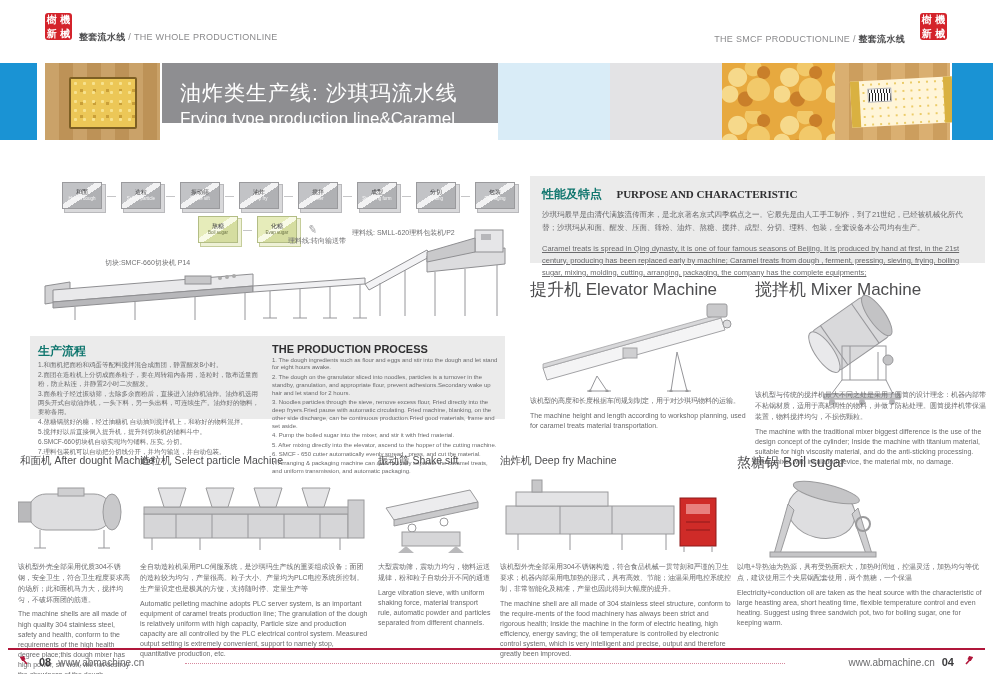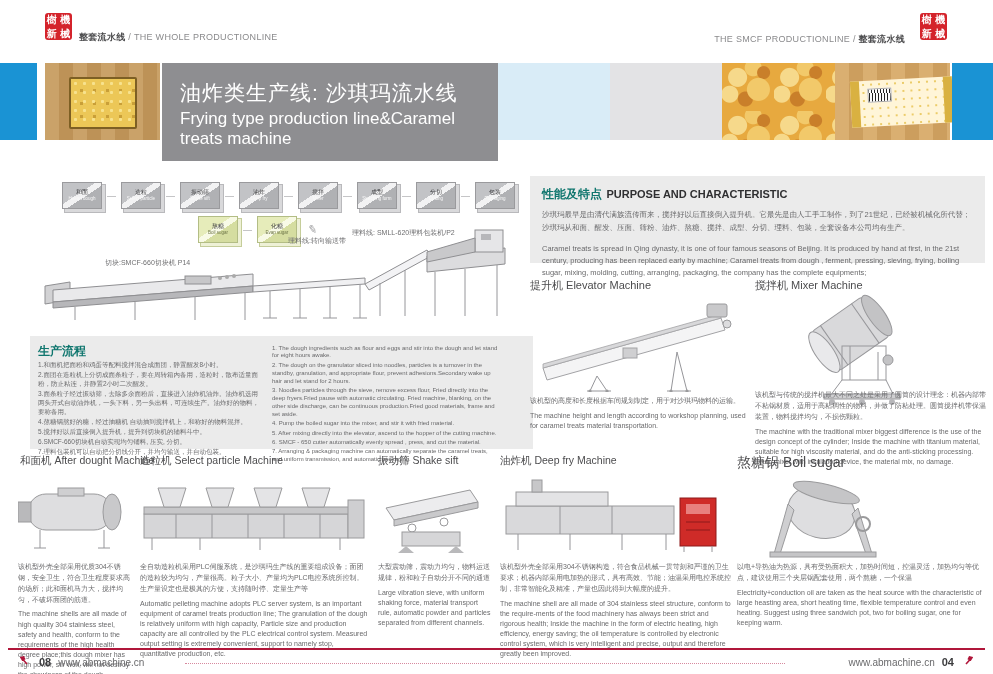--- a/index.html
+++ b/index.html
@@ -56,24 +56,24 @@
   
   .draw-label{font-size:7px;color:#6f6f71;white-space:nowrap;}
 
   
   .gray-box{background:#ebebeb;}
   .box-title-zh{font-size:12px;font-weight:bold;color:#0f766e;}
   .box-title-en{font-size:11px;font-weight:bold;color:#2f2f31;}
   .pitem{font-size:6.5px;line-height:1.38;color:#6a6a6c;margin-top:1px;}
   .pitem-en{font-size:6px;line-height:1.32;color:#6a6a6c;margin-top:1.5px;}
   .purpose-zh{font-size:7.5px;line-height:1.7;color:#6a6a6c;margin-top:6px;}
-  .purpose-en{font-size:7.5px;line-height:1.6;color:#6a6a6c;margin-top:8px;}
-
-  
-  .m-title{font-size:11px;color:#4c4c4e;white-space:nowrap;}
+  .purpose-en{font-size:7.5px;line-height:1.6;color:#6a6a6c;margin-top:8px;text-decoration:underline;}
+
+  
+  .m-title{font-size:17px;color:#4c4c4e;white-space:nowrap;}
   .m-zh{font-size:7px;line-height:1.55;color:#6a6a6c;}
   .m-en{font-size:7px;line-height:1.45;color:#6a6a6c;margin-top:4px;}
   svg .ln{stroke:#96969a;fill:none;stroke-width:1;}
 
   
   .rule{height:2px;background:#b0163a;}
   .foot{display:flex;align-items:center;gap:7px;font-size:10px;color:#6a6a6c;}
   .pageno{font-weight:bold;color:#3c3c3e;font-size:11px;}
   .leader{border-top:1.5px dotted #d7899e;}
 </style>
@@ -98,21 +98,21 @@
     <span>樹</span>
       <span>機</span>
     <span>新</span>
       <span>械</span>
   </div>
 
   <div class="abs blue-block" style="left:0;top:63px;width:37px;height:77px;"></div>
   <div class="abs photo-wood" style="left:45px;top:63px;width:115px;height:77px;">
     <div class="treat"></div>
   </div>
-  <div class="abs banner-gray" style="left:162px;top:63px;width:336px;height:98px;">
+  <div class="abs banner-gray" style="left:162px;top:63px;width:336px;height:60px;">
     <div class="banner-title" style="margin:16px 0 0 18px;">油炸类生产线: 沙琪玛流水线</div>
     <div class="banner-sub" style="margin-left:18px;">Frying type production line&amp;Caramel treats machine</div>
   </div>
   <div class="abs" style="left:498px;top:63px;width:112px;height:77px;background:#d9ecf7;"></div>
   <div class="abs" style="left:610px;top:63px;width:112px;height:77px;background:#e3e3e5;"></div>
   <div class="abs photo-closeup" style="left:722px;top:63px;width:113px;height:77px;"></div>
   <div class="abs photo-wood" style="left:835px;top:63px;width:115px;height:77px;filter:brightness(1.08);">
     <div class="pkg">
         <div class="barcode"></div>
       </div>
@@ -206,51 +206,52 @@
       <line x1="430" y1="41" x2="430" y2="88" class="ln"></line>
       <line x1="462" y1="37" x2="462" y2="88" class="ln"></line>
     <rect x="440" y="2" width="28" height="22" fill="#e6e6e8" stroke="#8f8f92"></rect>
     <rect x="446" y="6" width="10" height="6" fill="#b7b7ba"></rect>
     <polygon points="392,24 440,10 440,24 392,34" fill="#c9c9cb" stroke="#8f8f92"></polygon>
   </svg>
   <div class="abs draw-label" style="left:105px;top:258px;">切块:SMCF-660切块机 P14</div>
   <div class="abs draw-label" style="left:288px;top:236px;">理料线:转向输送带</div>
   <div class="abs draw-label" style="left:352px;top:228px;">理料线: SMLL-620理料包装机/P2</div>
 
-  <div class="abs gray-box" style="left:30px;top:336px;width:475px;height:113px;padding-left:28px;">
+  <div class="abs gray-box" style="left:30px;top:336px;width:475px;height:83px;">
     <div class="abs" style="left:8px;top:7px;width:222px;">
       <div class="box-title-zh">生产流程</div>
       <div>
           <div class="pitem">1.和面机把面粉和鸡蛋等配料搅拌混合成面团，静置醒发8小时。</div>
           <div class="pitem">2.面团在造粒机上分切成面条粒子，要在周转箱内备用，造粒时，散布适量面粉，防止粘连，并静置2小时二次醒发。</div>
           <div class="pitem">3.面条粒子经过振动筛，去除多余面粉后，直接进入油炸机油炸。油炸机选用两头开式自动油炸机，一头下料，另一头出料，可连续生产。油炸好的物料，要称备用。</div>
           <div class="pitem">4.熬糖锅熬好的糖，经过抽糖机 自动抽到搅拌机上，和称好的物料混拌。</div>
           <div class="pitem">5.搅拌好以后直接倒入提升机，提升到切块机的辅料斗中。</div>
           <div class="pitem">6.SMCF-660切块机自动实现均匀铺料, 压实, 分切。</div>
           <div class="pitem">7.理料包装机可以自动把分切线分开，并均匀输送，并自动包装。</div>
         </div>
     </div>
     <div class="abs" style="left:242px;top:7px;width:226px;">
+      <div class="box-title-en">THE PRODUCTION PROCESS</div>
       <div>
           <div class="pitem-en">1. The dough ingredients such as flour and eggs and stir into the dough and let stand for eight hours awake.</div>
           <div class="pitem-en">2. The dough on the granulator sliced into noodles, particles is a turnover in the standby, granulation, and appropriate flour, prevent adhesions.Secondary wake up hair and let stand for 2 hours.</div>
           <div class="pitem-en">3. Noodles particles through the sieve, remove excess flour, Fried directly into the deep fryers.Fried pause with automatic circulating. Fried machine, blanking, on the other side discharge, can be continuous production.Fried good materials, frame and set aside.</div>
           <div class="pitem-en">4. Pump the boiled sugar into the mixer, and stir it with fried material.</div>
           <div class="pitem-en">5. After mixing directly into the elevator, ascend to the hopper of the cutting machine.</div>
           <div class="pitem-en">6. SMCF - 650 cutter automatically evenly spread , press, and cut the material.</div>
           <div class="pitem-en">7. Arranging &amp; packaging machine can automatically separate the caramel treats, and uniform transmission, and automatic packaging.</div>
         </div>
     </div>
   </div>
 
   <div class="abs gray-box" style="left:530px;top:176px;width:455px;height:87px;">
     <div style="margin:8px 12px 0 12px;">
       <span class="box-title-zh">性能及特点</span>
-      <span class="box-title-en" style="">PURPOSE AND CHARACTERISTIC</span>
-      <div class="purpose-zh">沙琪玛最早是由清代满族流传而来，搅拌好以后直接倒入提升机。它最先是由人工手工制作，到了21世纪，已经被机械化所代替；沙琪玛从和面、醒发、压面、筛粉、油炸、熬糖、搅拌、成型、分切、理料、包装，全套设备本公司均有生产。</div>
+      <span class="box-title-en" style="margin-left:10px;font-family:Liberation Serif, serif;">PURPOSE AND CHARACTERISTIC</span>
+      <div class="purpose-zh">沙琪玛最早是由清代满族流传而来，是北京著名京式四季糕点之一。它最先是由人工手工制作，到了21世纪，已经被机械化所代替；沙琪玛从和面、醒发、压面、筛粉、油炸、熬糖、搅拌、成型、分切、理料、包装，全套设备本公司均有生产。</div>
       <div class="purpose-en">Caramel treats is spread in Qing dynasty, it is one of four famous seasons of Beijing. It is produced by hand at first, in the 21st century, producing has been replaced early by machine; Caramel treats from dough , ferment, pressing, sieving, frying, boiling sugar, mixing, molding, cutting, arranging, packaging, the company has the complete equipments;</div>
     </div>
   </div>
 
   <div class="abs m-title" style="left:530px;top:278px;">提升机 Elevator Machine</div>
   <svg class="abs" style="left:535px;top:296px;" width="210" height="96" viewBox="0 0 210 96">
     <polygon points="8,72 186,22 190,34 12,84" fill="#f4f4f5" stroke="#a3a3a6" stroke-width="1"></polygon>
     <polygon points="8,72 186,22 186,18 8,68" fill="#d8d8da" stroke="#a3a3a6" stroke-width="0.8"></polygon>
     <rect x="172" y="8" width="20" height="13" rx="2" fill="#c9c9cb" stroke="#9a9a9c"></rect>
     <circle cx="192" cy="28" r="4" fill="#dcdcde" stroke="#9a9a9c"></circle>

